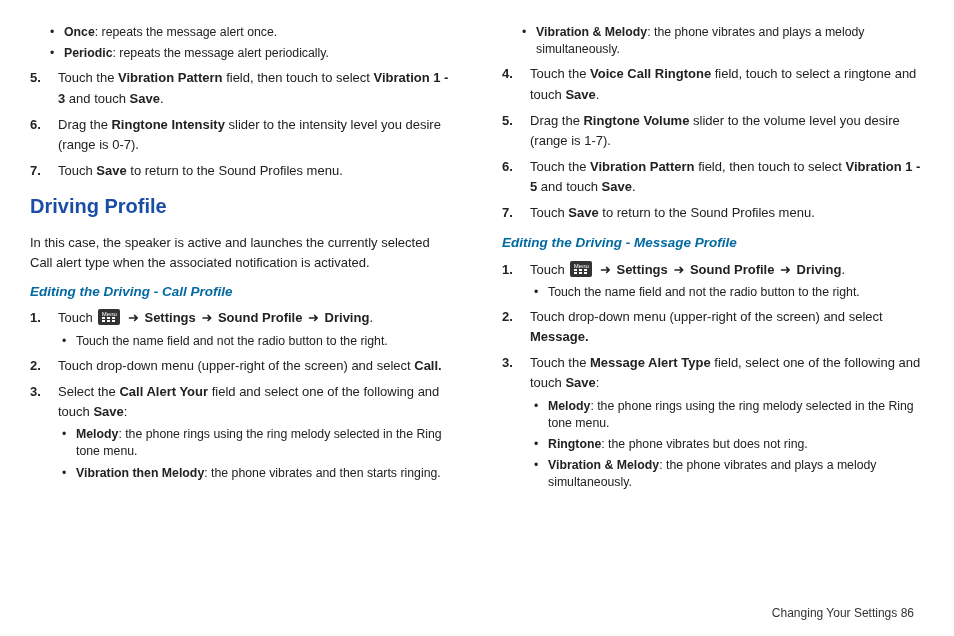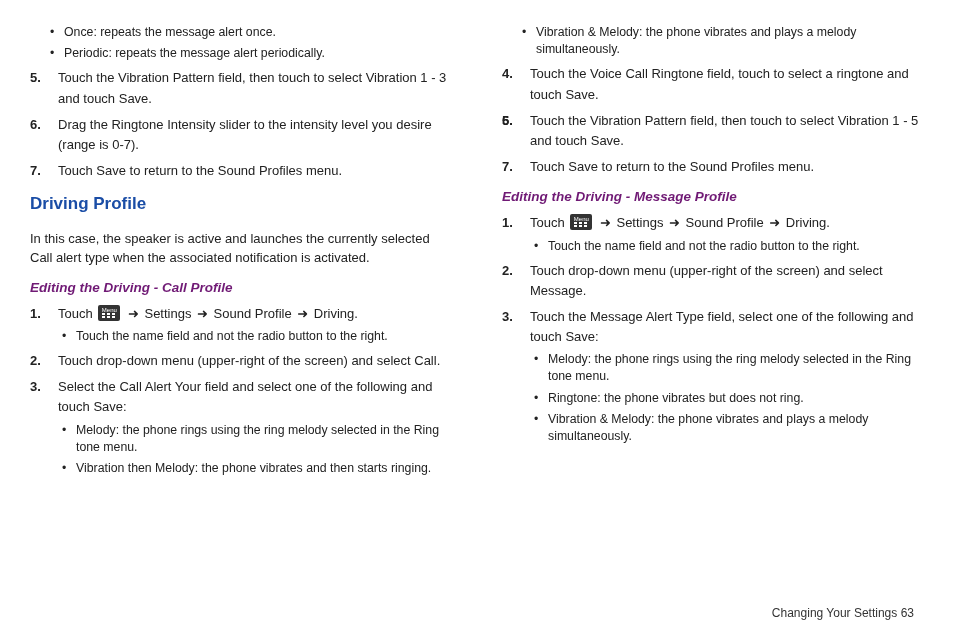--- a/index.html
+++ b/index.html
@@ -17,26 +17,26 @@
   .columns {
     display: flex;
     gap: 50px;
   }
   .col {
     flex: 1;
   }
   .section-heading {
     color: #1a4da6;
     font-weight: bold;
-    font-size: 17px;
+    font-size: 20px;
     margin: 10px 0 6px 0;
     font-family: Arial, Helvetica, sans-serif;
   }
   .sub-heading {
-    color: #701a75;
+    color: #0369a1;
     font-style: italic;
     font-weight: bold;
     font-size: 13.5px;
     margin: 10px 0 6px 0;
   }
   ol.numbered {
     list-style: none;
     padding-left: 28px;
     margin: 0;
   }
@@ -105,21 +105,21 @@
   }
   .footer {
     position: absolute;
     bottom: 14px;
     right: 40px;
     font-size: 12px;
     color: #333;
   }
   .footer .label {
   }
-  b { font-weight: normal; }
+  b { font-weight: bold; }
 </style>
 </head>
 <body>
 
 <div class="columns">
 
   <div class="col">
 
     <ul class="bullets" style="padding-left:34px;" id="c1-bullets-top">
         <li><b>Once</b>: repeats the message alert once.</li>
@@ -152,21 +152,21 @@
   </div>
 
   <div class="col">
 
     <ul class="bullets" style="padding-left:34px;" id="c2-bullets-top">
         <li><b>Vibration &amp; Melody</b>: the phone vibrates and plays a melody simultaneously.</li>
       </ul>
 
     <ol class="numbered" id="c2-steps-top">
         <li><span class="num">4.</span><span>Touch the <b>Voice Call Ringtone</b> field, touch to select a ringtone and touch <b>Save</b>.</span></li>
-        <li><span class="num">5.</span></li>
+        <li><span class="num">5.</span><span>Drag the <b>Ringtone Volume</b> slider to the volume level you desire (range is 1-7).</span></li>
         <li><span class="num">6.</span><span>Touch the <b>Vibration Pattern</b> field, then touch to select <b>Vibration 1 - 5</b> and touch <b>Save</b>.</span></li>
         <li><span class="num">7.</span><span>Touch <b>Save</b> to return to the Sound Profiles menu.</span></li>
       </ol>
 
     <div class="sub-heading">Editing the Driving - Message Profile</div>
 
     <ol class="numbered" id="c2-steps">
         <li><span class="num">1.</span><span>Touch <span class="menu-icon"></span> <span class="arrow">➜</span> <b>Settings</b> <span class="arrow">➜</span> <b>Sound Profile</b> <span class="arrow">➜</span> <b>Driving</b>.</span><ul class="bullets">
             <li>Touch the name field and not the radio button to the right.</li>
           </ul></li>
@@ -177,14 +177,14 @@
             <li><b>Vibration &amp; Melody</b>: the phone vibrates and plays a melody simultaneously.</li>
           </ul></li>
       </ol>
 
   </div>
 
 </div>
 
 <div class="footer">
   <span class="label">Changing Your Settings</span>
-  <span>63</span>
+  <span>86</span>
 </div>
 
 </body></html>

